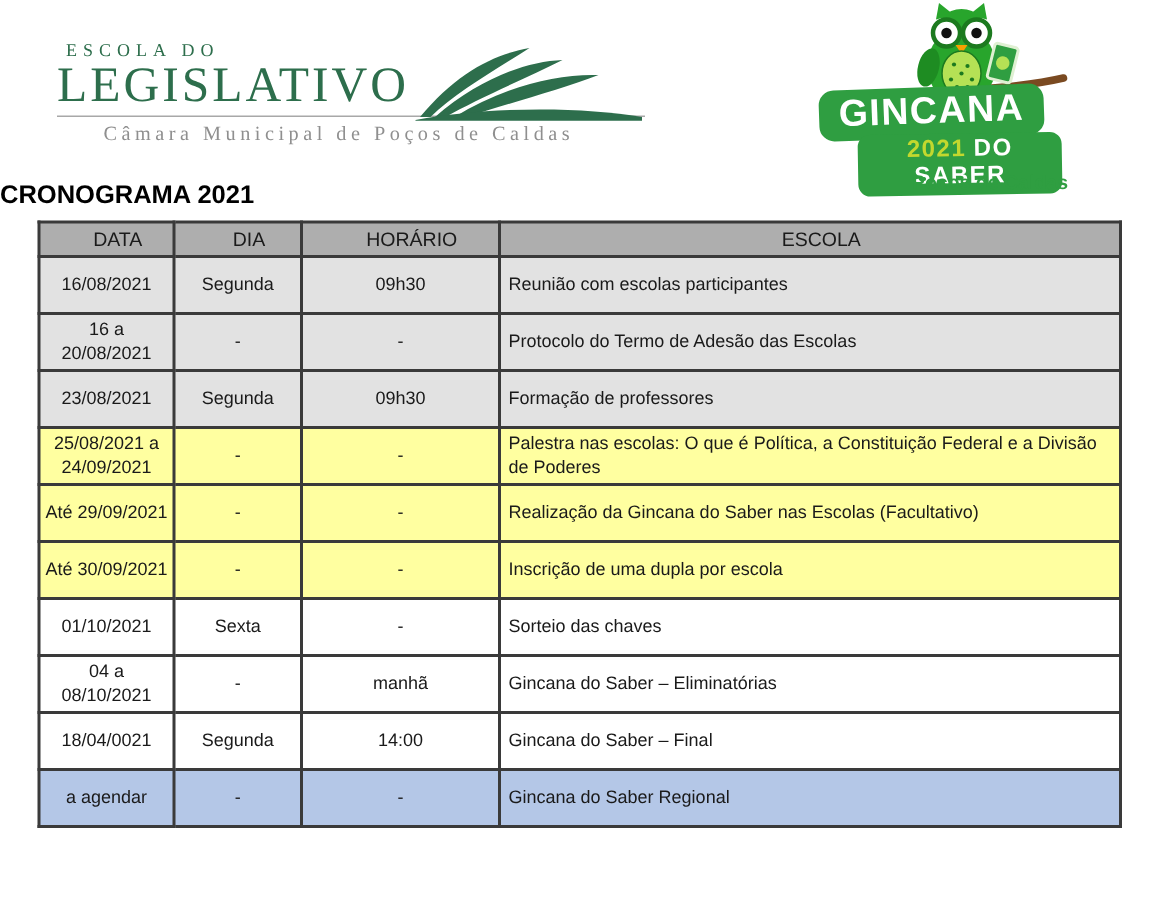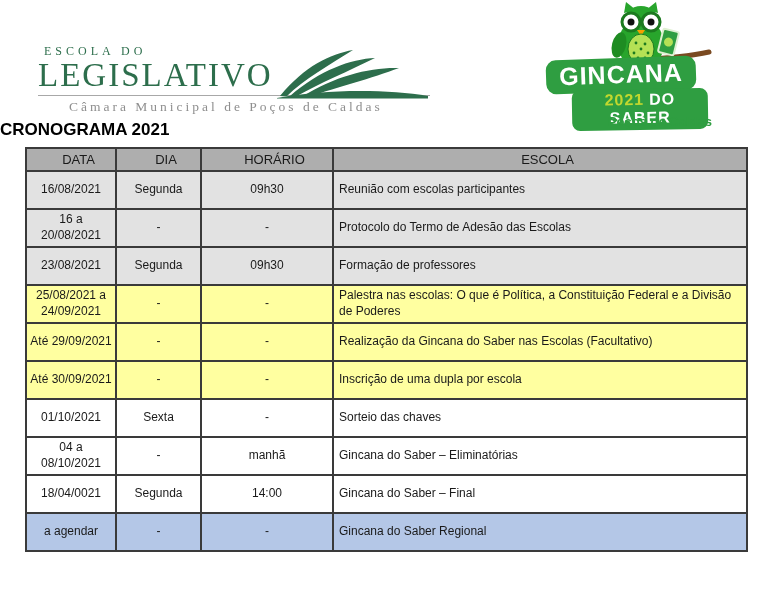--- a/index.html
+++ b/index.html
@@ -1,21 +1,21 @@
 <!DOCTYPE html>
 <html style="--header-row: #aeaeae; --gray: #e2e2e2; --yellow: #ffffa0; --white: #ffffff; --blue: #b4c7e7; --border: #3a3a3a; --logo-green: #2d6e4c; --badge-green: #2f9e41; --badge-year: #c3d82e;"><head>
 <meta charset="utf-8">
 <style>
   * { margin:0; padding:0; box-sizing:border-box; }
   html,body { width:772px; height:610px; background:#ffffff; overflow:hidden;
               font-family:"Liberation Sans", sans-serif; color:#1a1a1a; }
   .page { position:relative; width:772px; height:610px; background:#fff; }
 
   
-  .org-logo { position:absolute; left:38px; top:44px; width:392px; }
+  .org-logo { position:absolute; left:38px; top:26px; width:392px; }
   .org-line1 { font-family:"Liberation Serif", serif; font-size:12px; letter-spacing:4px;
                color:var(--logo-green); padding-left:6px; }
   .org-line2 { font-family:"Liberation Serif", serif; font-size:33px; letter-spacing:2px;
                color:var(--logo-green); line-height:1.02; }
   .org-wave { position:absolute; right:0; top:2px; }
   .org-rule { height:1px; background:#a8a8a8; margin-top:2px; }
   .org-subtitle { font-family:"Liberation Serif", serif; font-size:13.5px; letter-spacing:3px;
                   color:#8f8f8f; margin-top:3px; white-space:nowrap;margin-left:31px; }
 
   

